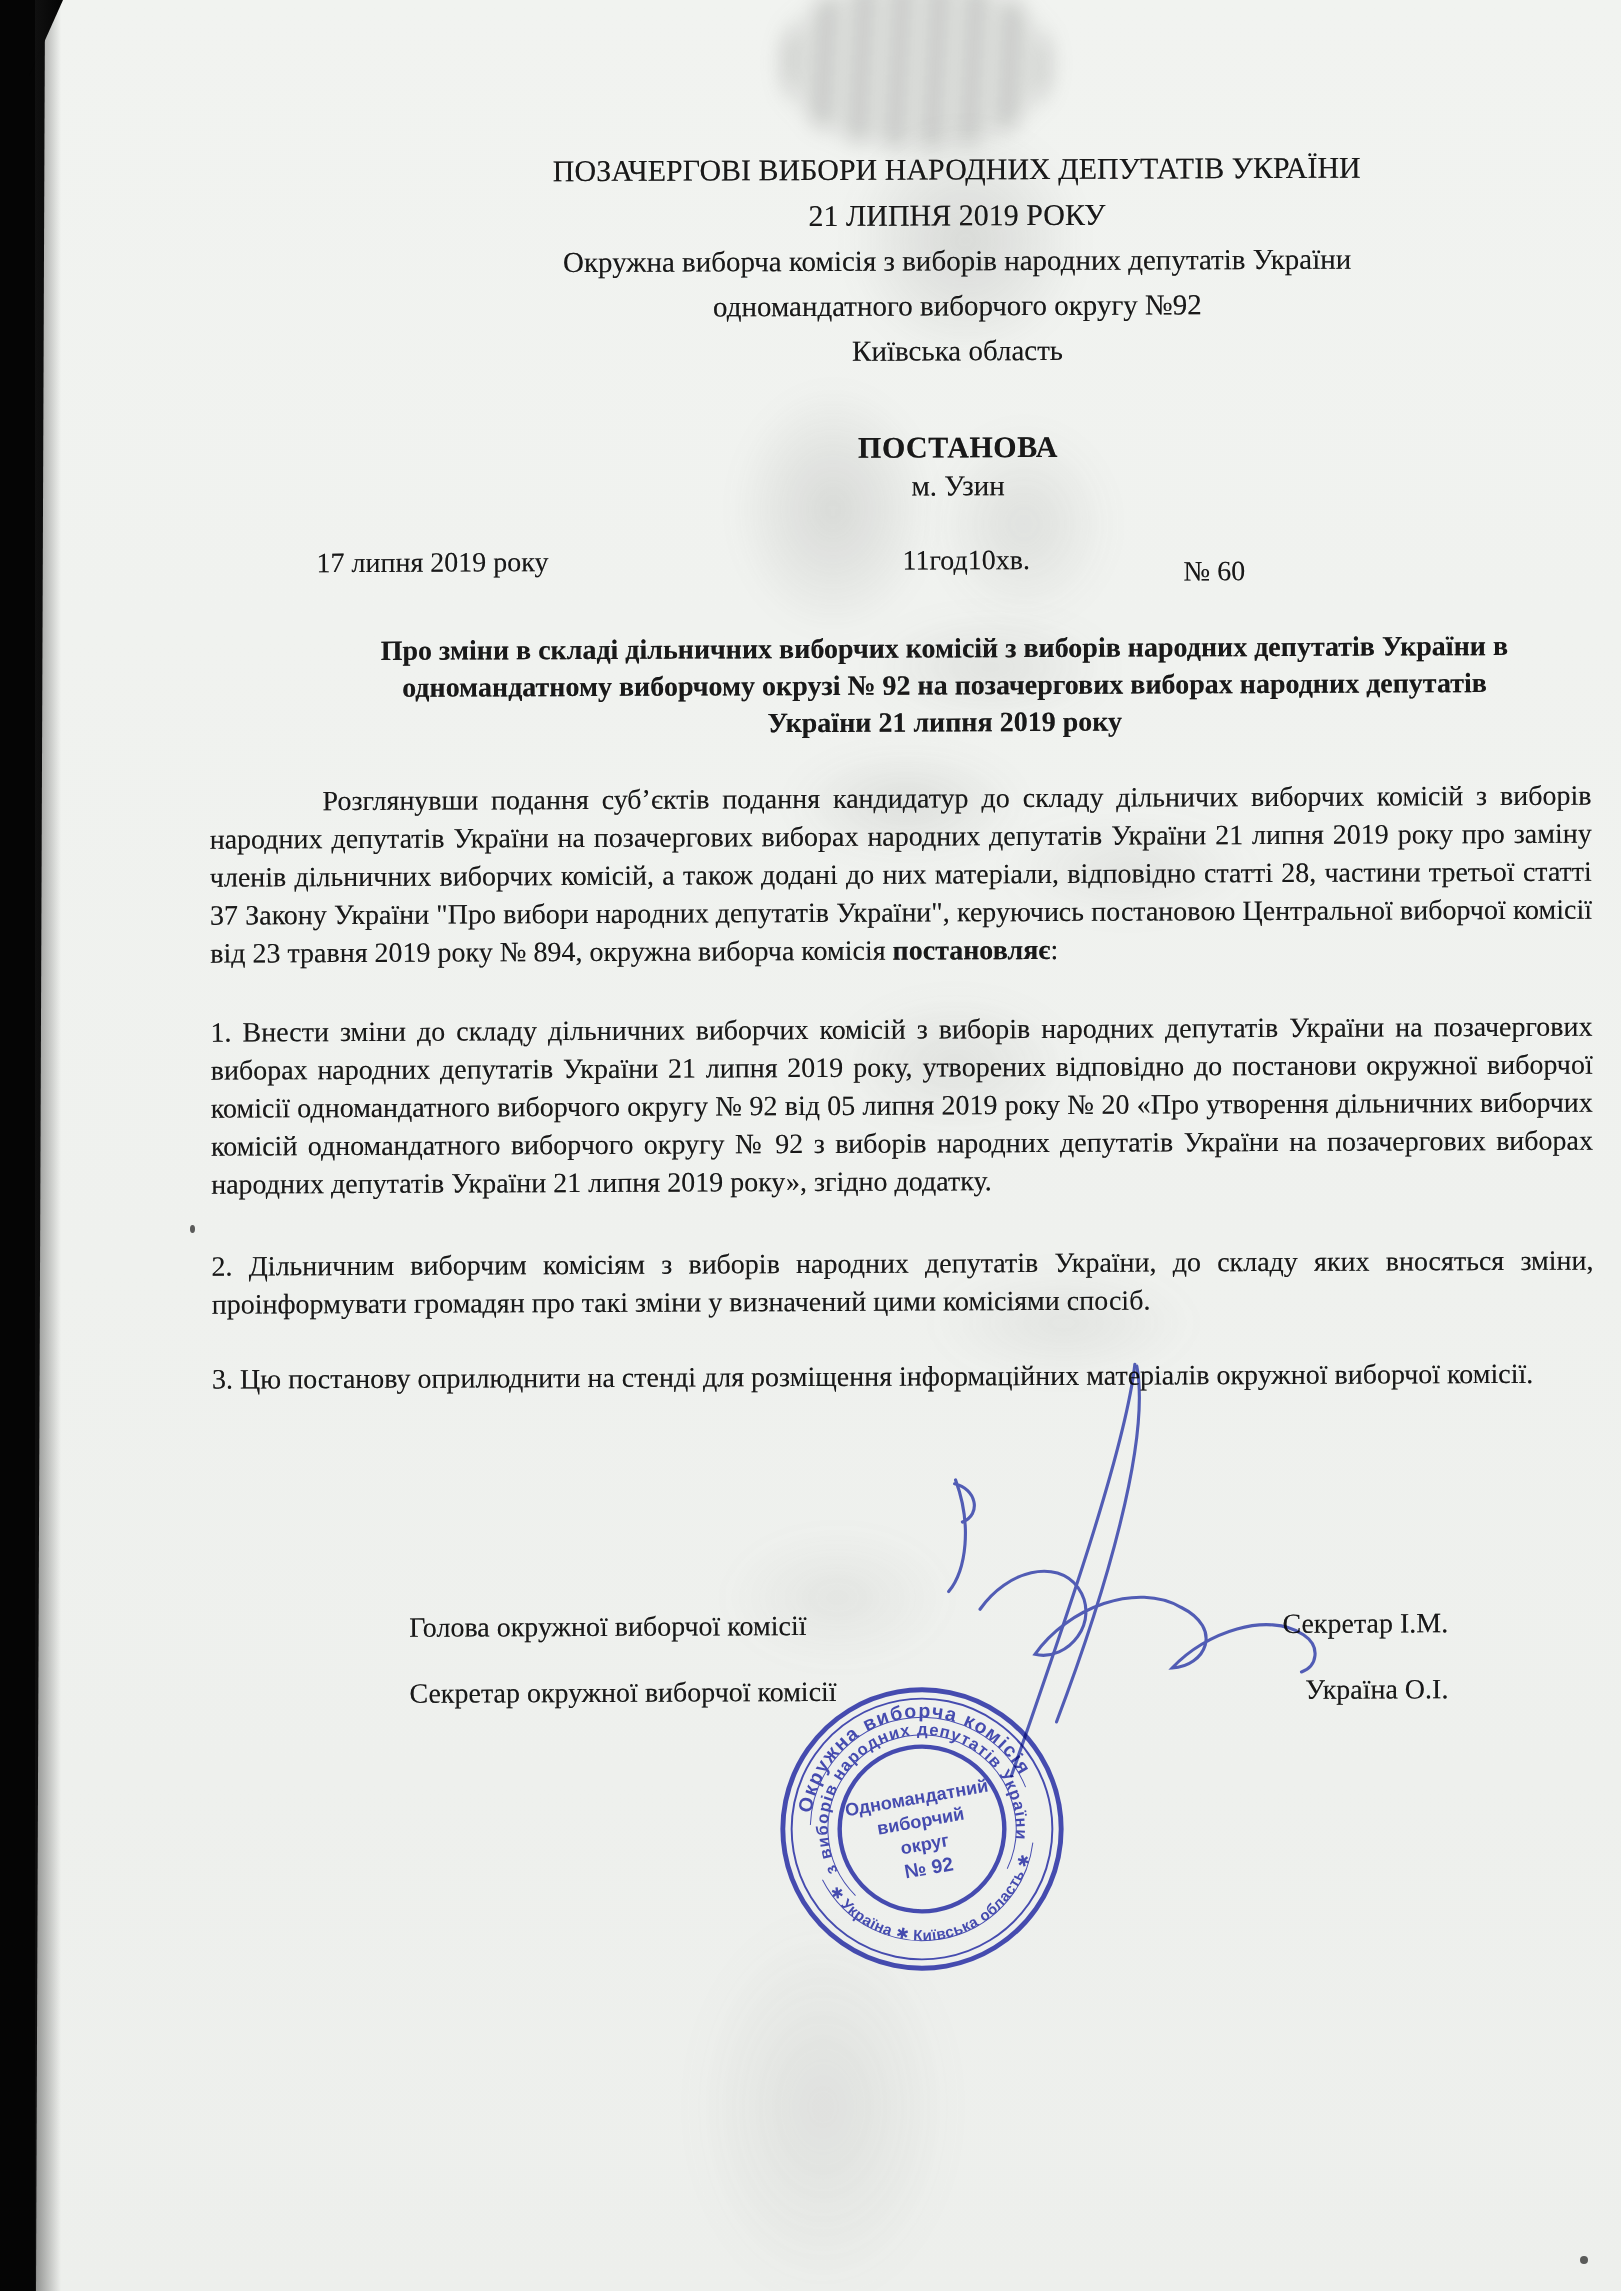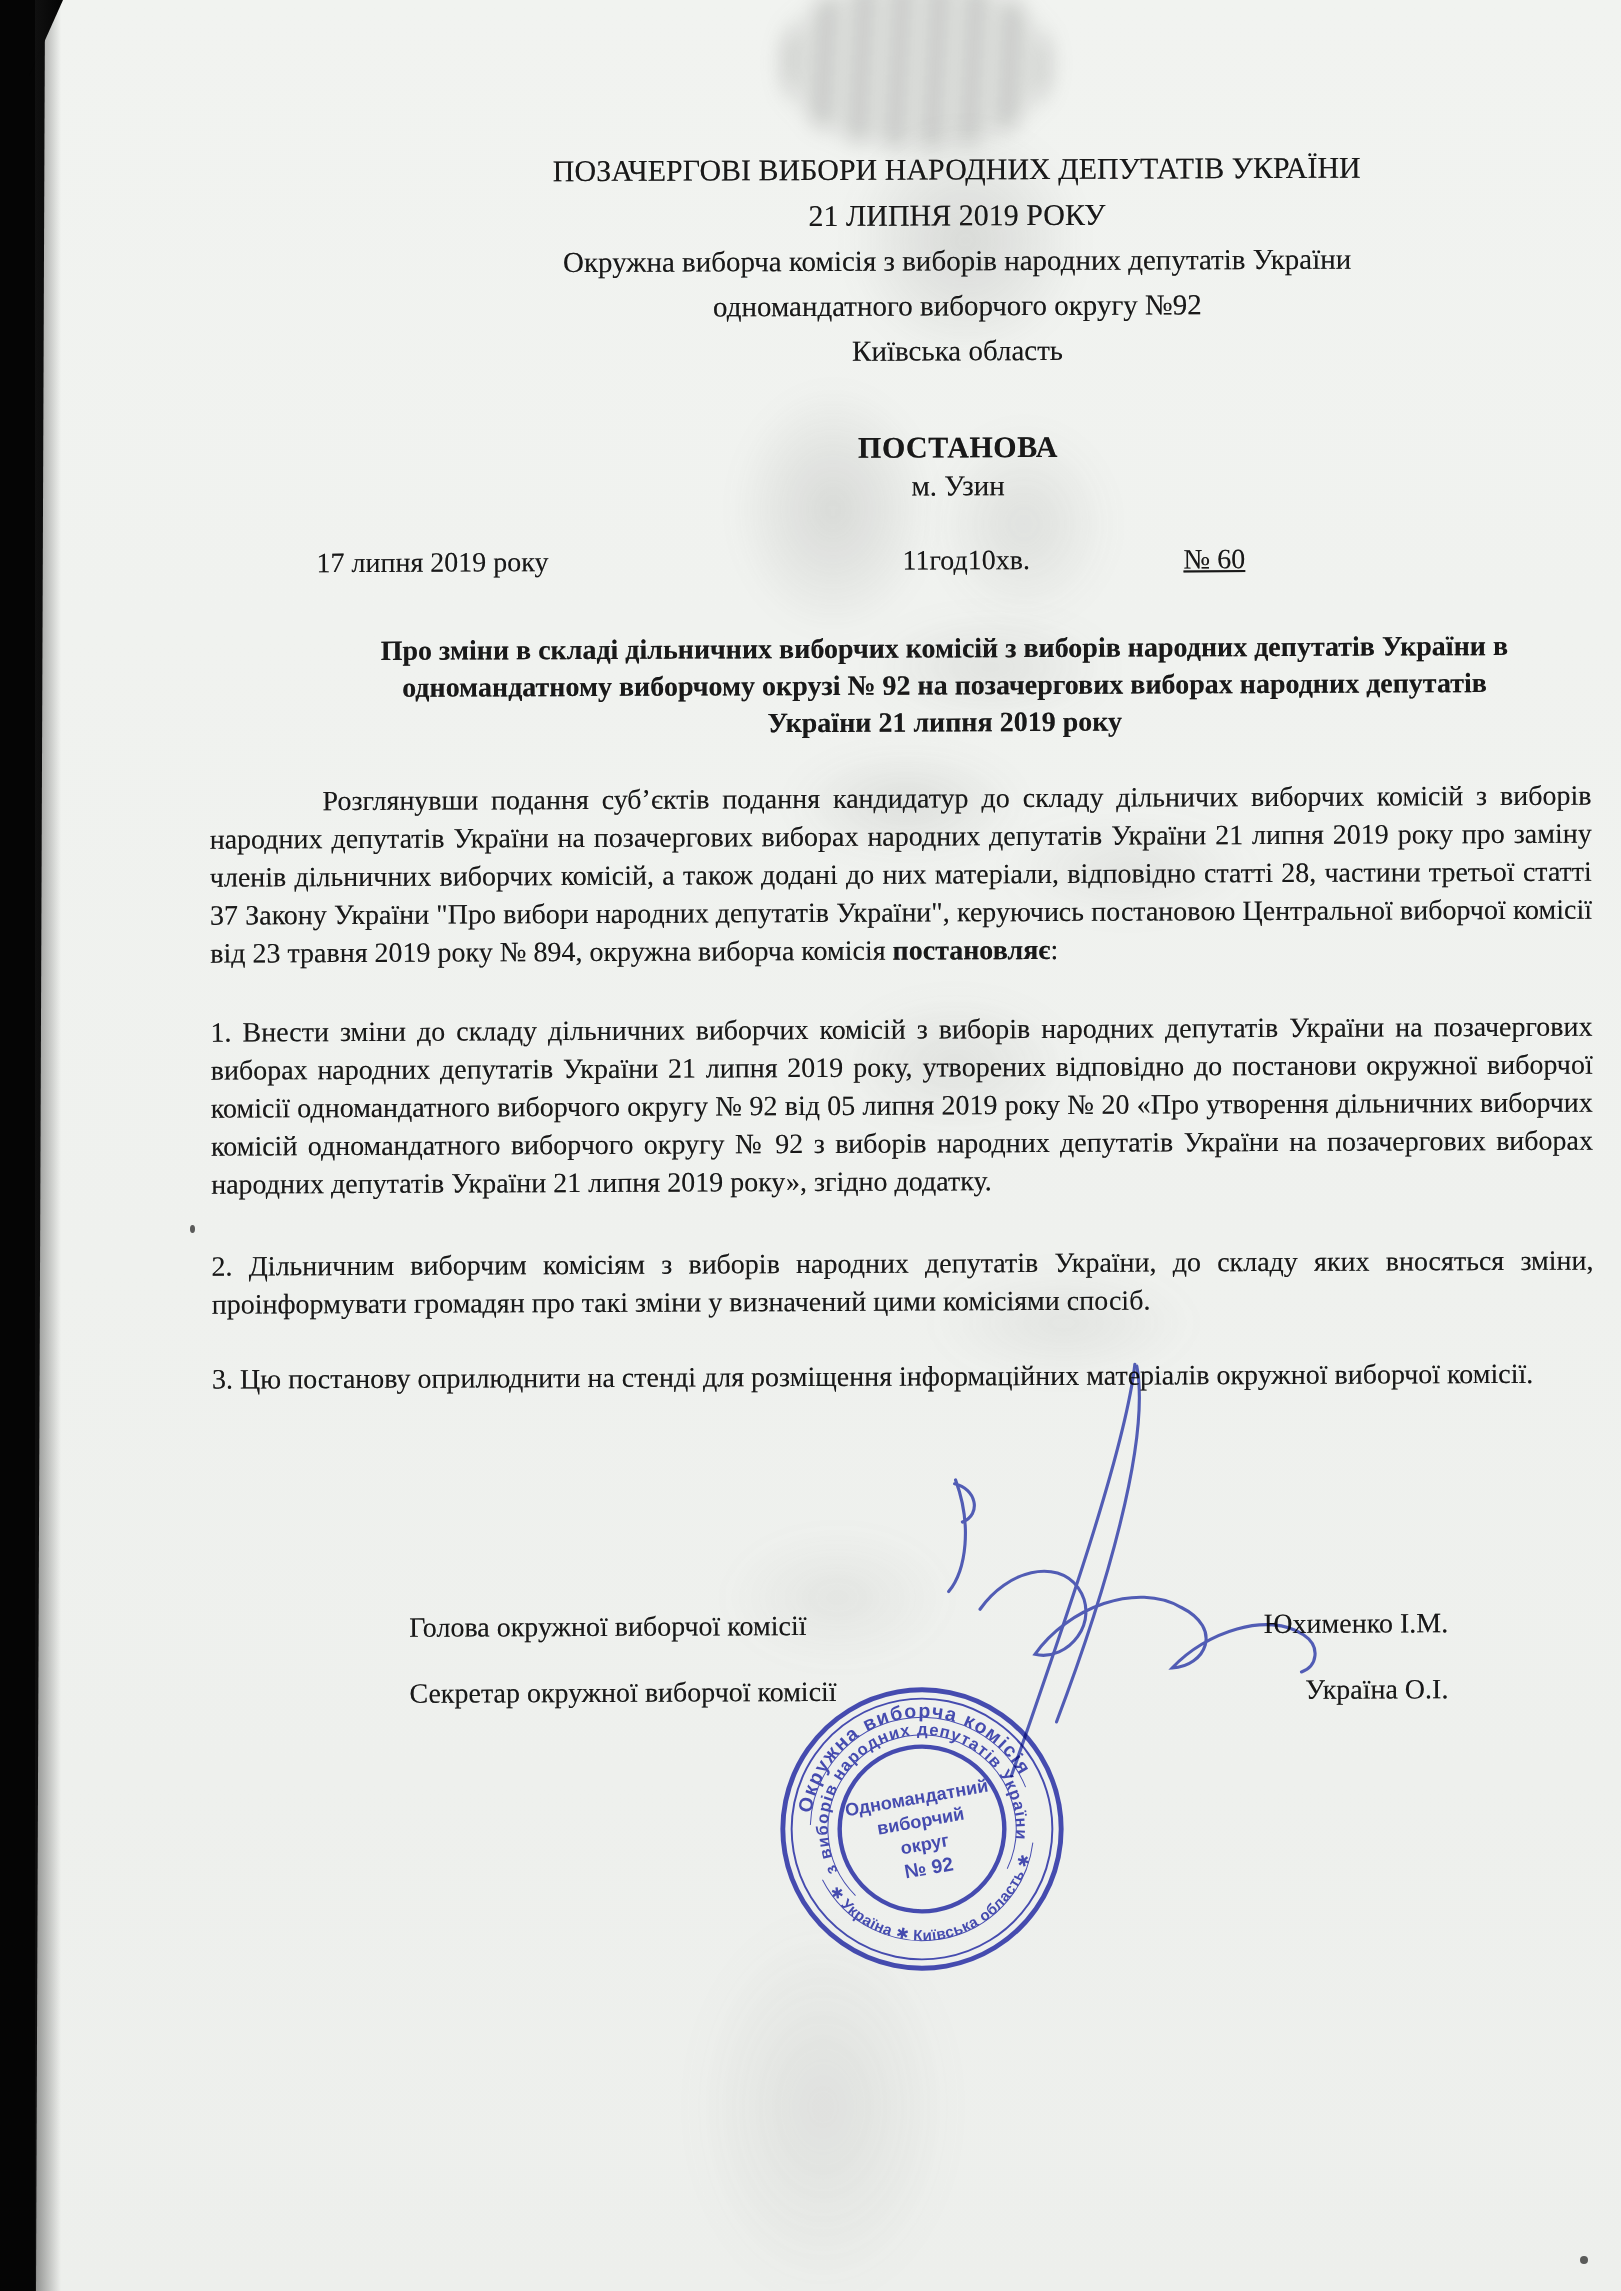--- a/index.html
+++ b/index.html
@@ -22,21 +22,21 @@
   
   .content{position:absolute;inset:0;padding:147px 33px 0 206px;transform:rotate(-0.25deg);
     transform-origin:50% 0;}
   .hdr{font-size:30px;line-height:46px;text-align:center;padding-left:118px;white-space:nowrap;}
   .hdr-sm{font-size:29px;line-height:45px;text-align:center;padding-left:118px;white-space:nowrap;}
   .doc-type{font-size:30px;line-height:39px;font-weight:bold;text-align:center;padding-left:118px;margin-top:54px;letter-spacing:0.5px;}
   .place{font-size:29px;line-height:39px;text-align:center;padding-left:118px;}
   .meta-row{position:relative;height:41px;margin-top:39px;font-size:28px;}
   .meta-date{position:absolute;left:108px;top:0;}
   .meta-time{position:absolute;left:686px;top:0;margin-left:8px;}
-  .meta-num{position:absolute;left:975px;top:0;text-decoration:underline;}
+  .meta-num{position:absolute;left:975px;top:12px;}
   .subject{margin-top:44px;padding-left:167px;padding-right:78px;text-align:center;
     font-weight:bold;font-size:28px;line-height:37px;}
   p.body{margin:0;font-size:28px;line-height:38px;text-align:justify;}
   p.intro{margin-top:39px;text-indent:113px;}
   p.it1{margin-top:41px;}
   p.it2{margin-top:44px;}
   p.it3{margin-top:37px;text-align:left;}
   .sig-block{margin-top:211px;}
   .sig-row{display:flex;justify-content:space-between;padding-left:196px;padding-right:147px;
     font-size:28px;line-height:37px;}
@@ -84,21 +84,21 @@
 
     <p class="body intro txt"><span>Розглянувши подання суб’єктів подання кандидатур до складу дільничих виборчих комісій з виборів народних депутатів України на позачергових виборах народних депутатів України 21 липня 2019 року про заміну членів дільничних виборчих комісій, а також додані до них матеріали, відповідно статті 28, частини третьої статті 37 Закону України "Про вибори народних депутатів України", керуючись постановою Центральної виборчої комісії від 23 травня 2019 року № 894, окружна виборча комісія </span><b>постановляє</b><span>:</span></p>
 
     <p class="body it1 txt">1. Внести зміни до складу дільничних виборчих комісій з виборів народних депутатів України на позачергових виборах народних депутатів України 21 липня 2019 року, утворених відповідно до постанови окружної виборчої комісії одномандатного виборчого округу № 92 від 05 липня 2019 року № 20 «Про утворення дільничних виборчих комісій одномандатного виборчого округу № 92 з виборів народних депутатів України на позачергових виборах народних депутатів України 21 липня 2019 року», згідно додатку.</p>
     <p class="body it2 txt">2. Дільничним виборчим комісіям з виборів народних депутатів України, до складу яких вносяться зміни, проінформувати громадян про такі зміни у визначений цими комісіями спосіб.</p>
     <p class="body it3 txt">3. Цю постанову оприлюднити на стенді для розміщення інформаційних матеріалів окружної виборчої комісії.</p>
 
     <div class="sig-block">
       <div class="sig-row">
         <span class="txt">Голова окружної виборчої комісії</span>
-        <span class="txt">Юхименко І.М.</span>
+        <span class="txt">Секретар І.М.</span>
       </div>
       <div class="sig-row">
         <span class="txt">Секретар окружної виборчої комісії</span>
         <span class="txt">Україна О.І.</span>
       </div>
     </div>
   </div>
 
   <svg class="stamp" viewBox="0 0 300 300" xmlns="http://www.w3.org/2000/svg" font-family="Liberation Sans, DejaVu Sans, sans-serif">
     <g transform="rotate(-10 150 150)" fill="none" stroke="#3138b4">

